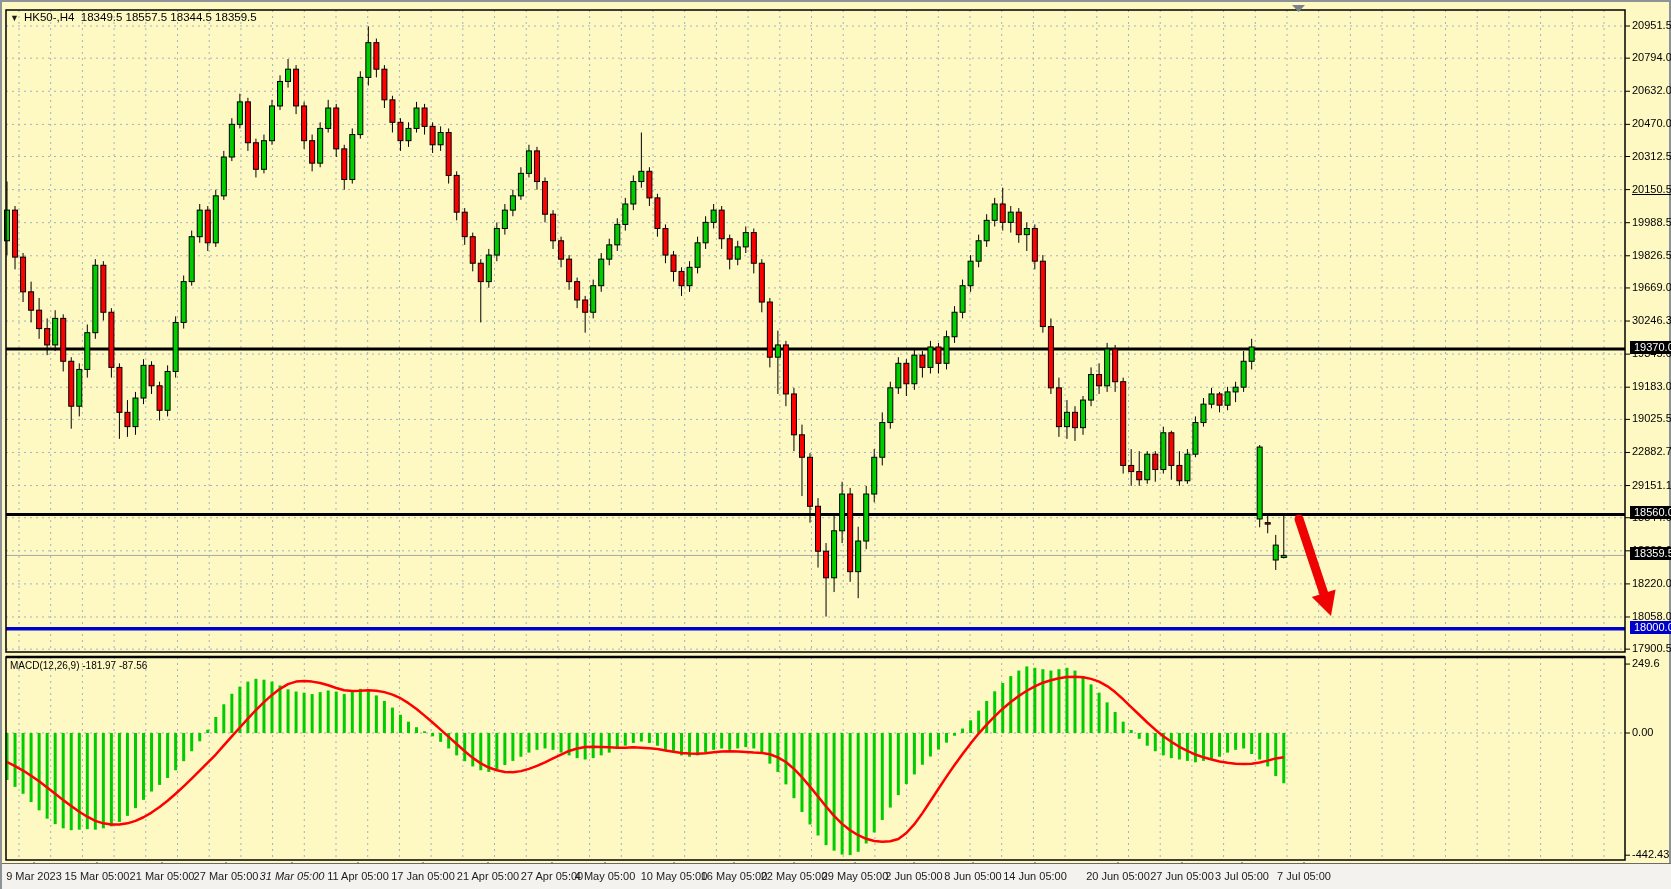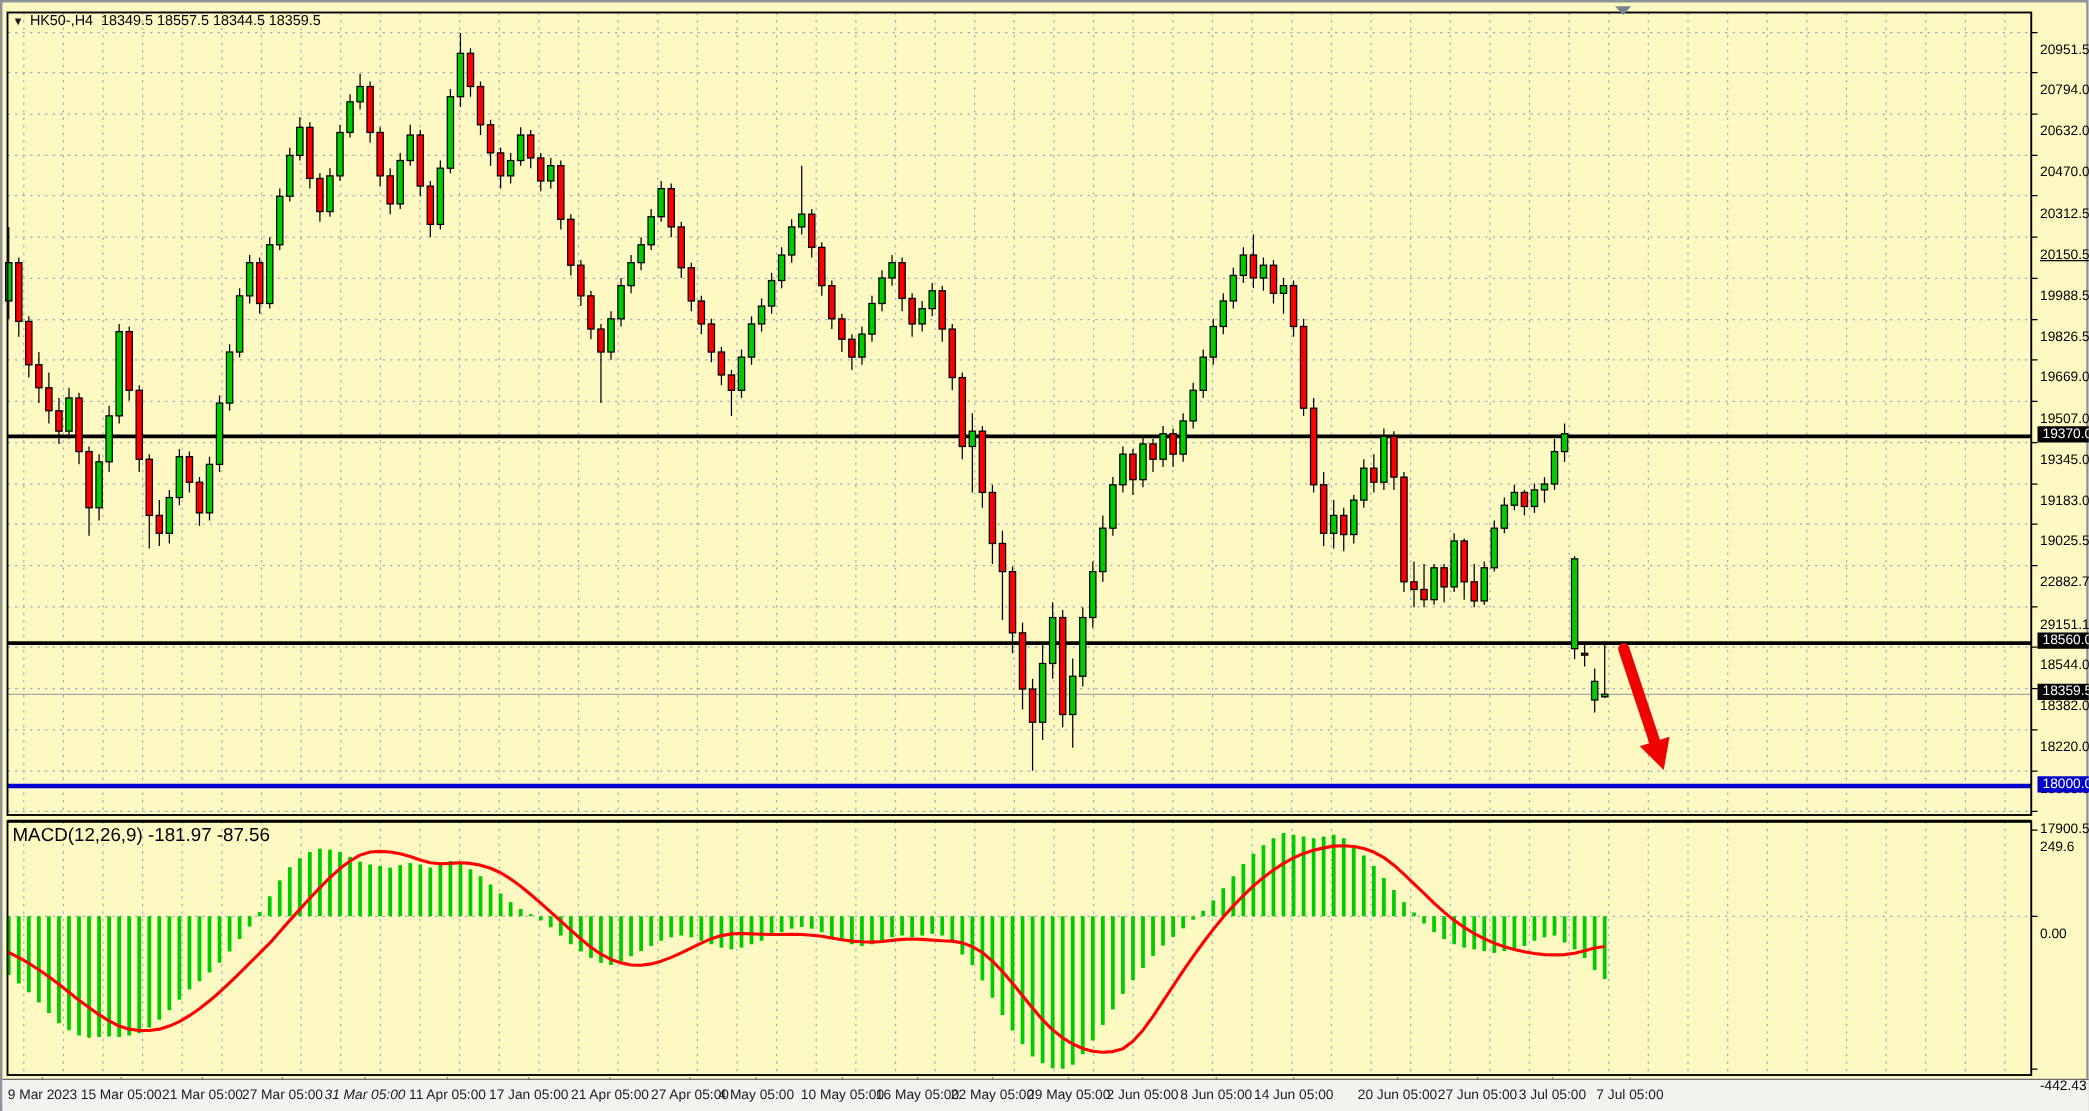--- a/index.html
+++ b/index.html
@@ -2,22 +2,22 @@
 <html><head>
 <meta charset="utf-8">
 <style>
   html,body{margin:0;padding:0;width:1671px;height:889px;background:#ffffff;overflow:hidden;
     font-family:"Liberation Sans","DejaVu Sans",sans-serif;}
   #app{position:relative;width:1671px;height:889px;background:#fef9c3;
     border:2px solid #8e9299;box-sizing:border-box;}
   #chart-svg{position:absolute;left:0;top:0;}
   #symbol-line{position:absolute;left:8px;top:9px;font-size:11.5px;color:#000;white-space:pre;}
   #symbol-line .dd{color:#1a1a1a;font-size:9px;margin-right:5px;}
-  #macd-label{position:absolute;left:8px;top:658px;font-size:15px;color:#000;}
-  .axis-label{position:absolute;left:1630px;font-size:11px;color:#000;white-space:nowrap;margin-top:15px;}
+  #macd-label{position:absolute;left:8px;top:658px;font-size:10px;color:#000;}
+  .axis-label{position:absolute;left:1630px;font-size:11px;color:#000;white-space:nowrap;}
   .axis-badge{position:absolute;left:1628px;font-size:11px;color:#fff;background:#000;
     padding:0 4px 1px 4px;white-space:nowrap;}
   .time-label{position:absolute;top:868px;font-size:11px;color:#1a1a1a;transform:translateX(-50%);white-space:nowrap;}
   #bottom-strip{position:absolute;left:0;top:861px;width:1671px;height:26px;background:#f4f2ee;border-top:1px solid #6a6a6a;}
 </style>
 </head>
 <body>
 
 <div id="app">
   <svg id="chart-svg" width="1671" height="889">
@@ -689,21 +689,21 @@
   <div id="labels-layer">
       <div class="axis-label" style="top: 17px;">20951.5</div>
       <div class="axis-label" style="top: 49.1691px;">20794.0</div>
       <div class="axis-label" style="top: 82.2574px;">20632.0</div>
       <div class="axis-label" style="top: 115.346px;">20470.0</div>
       <div class="axis-label" style="top: 147.515px;">20312.5</div>
       <div class="axis-label" style="top: 180.603px; text-decoration: underline;">20150.5</div>
       <div class="axis-label" style="top: 213.691px;">19988.5</div>
       <div class="axis-label" style="top: 246.779px;">19826.5</div>
       <div class="axis-label" style="top: 278.949px;">19669.0</div>
-      <div class="axis-label" style="top: 312.037px;">19507.0</div>
+      <div class="axis-label" style="top: 312.037px;">30246.3</div>
       <div class="axis-label" style="top: 345.125px;">19345.0</div>
       <div class="axis-label" style="top: 378.213px;">19183.0</div>
       <div class="axis-label" style="top: 410.382px;">19025.5</div>
       <div class="axis-label" style="top: 443.471px;">22882.7</div>
       <div class="axis-label" style="top: 476.559px;">29151.1</div>
       <div class="axis-label" style="top: 508.728px;">18544.0</div>
       <div class="axis-label" style="top: 541.816px;">18382.0</div>
       <div class="axis-label" style="top: 574.904px;">18220.0</div>
       <div class="axis-label" style="top: 607.993px;">18058.0</div>
       <div class="axis-label" style="top: 640.162px;">17900.5</div>

